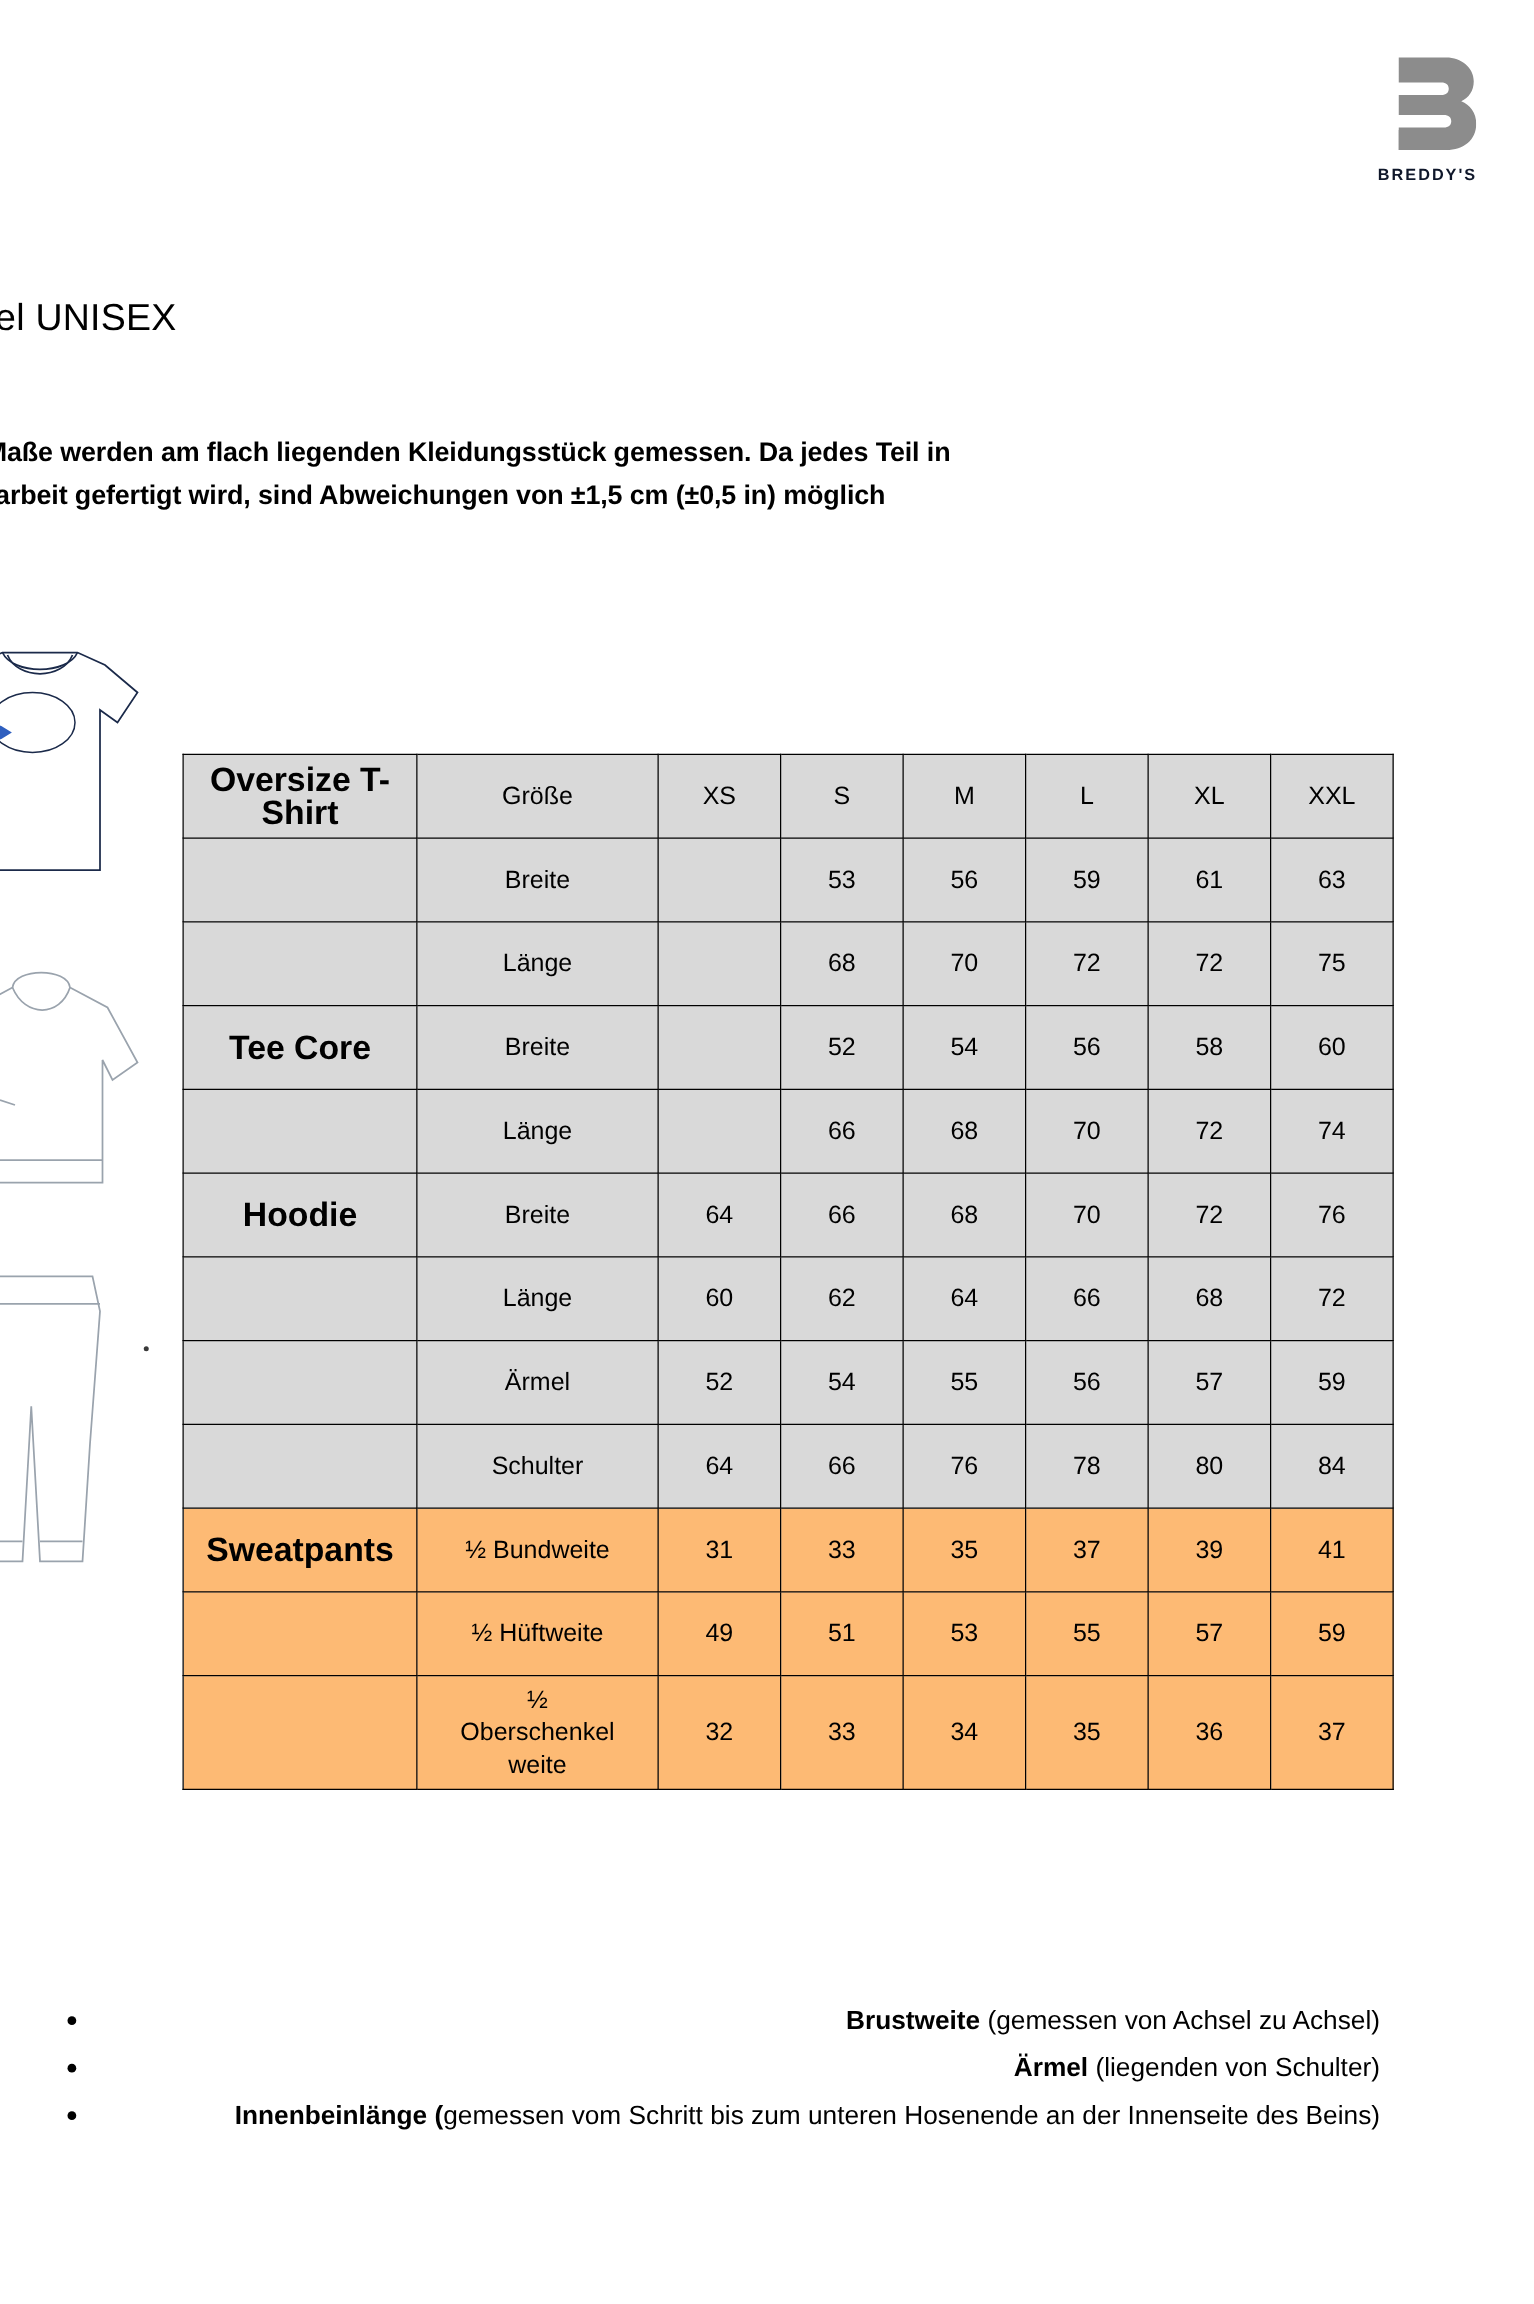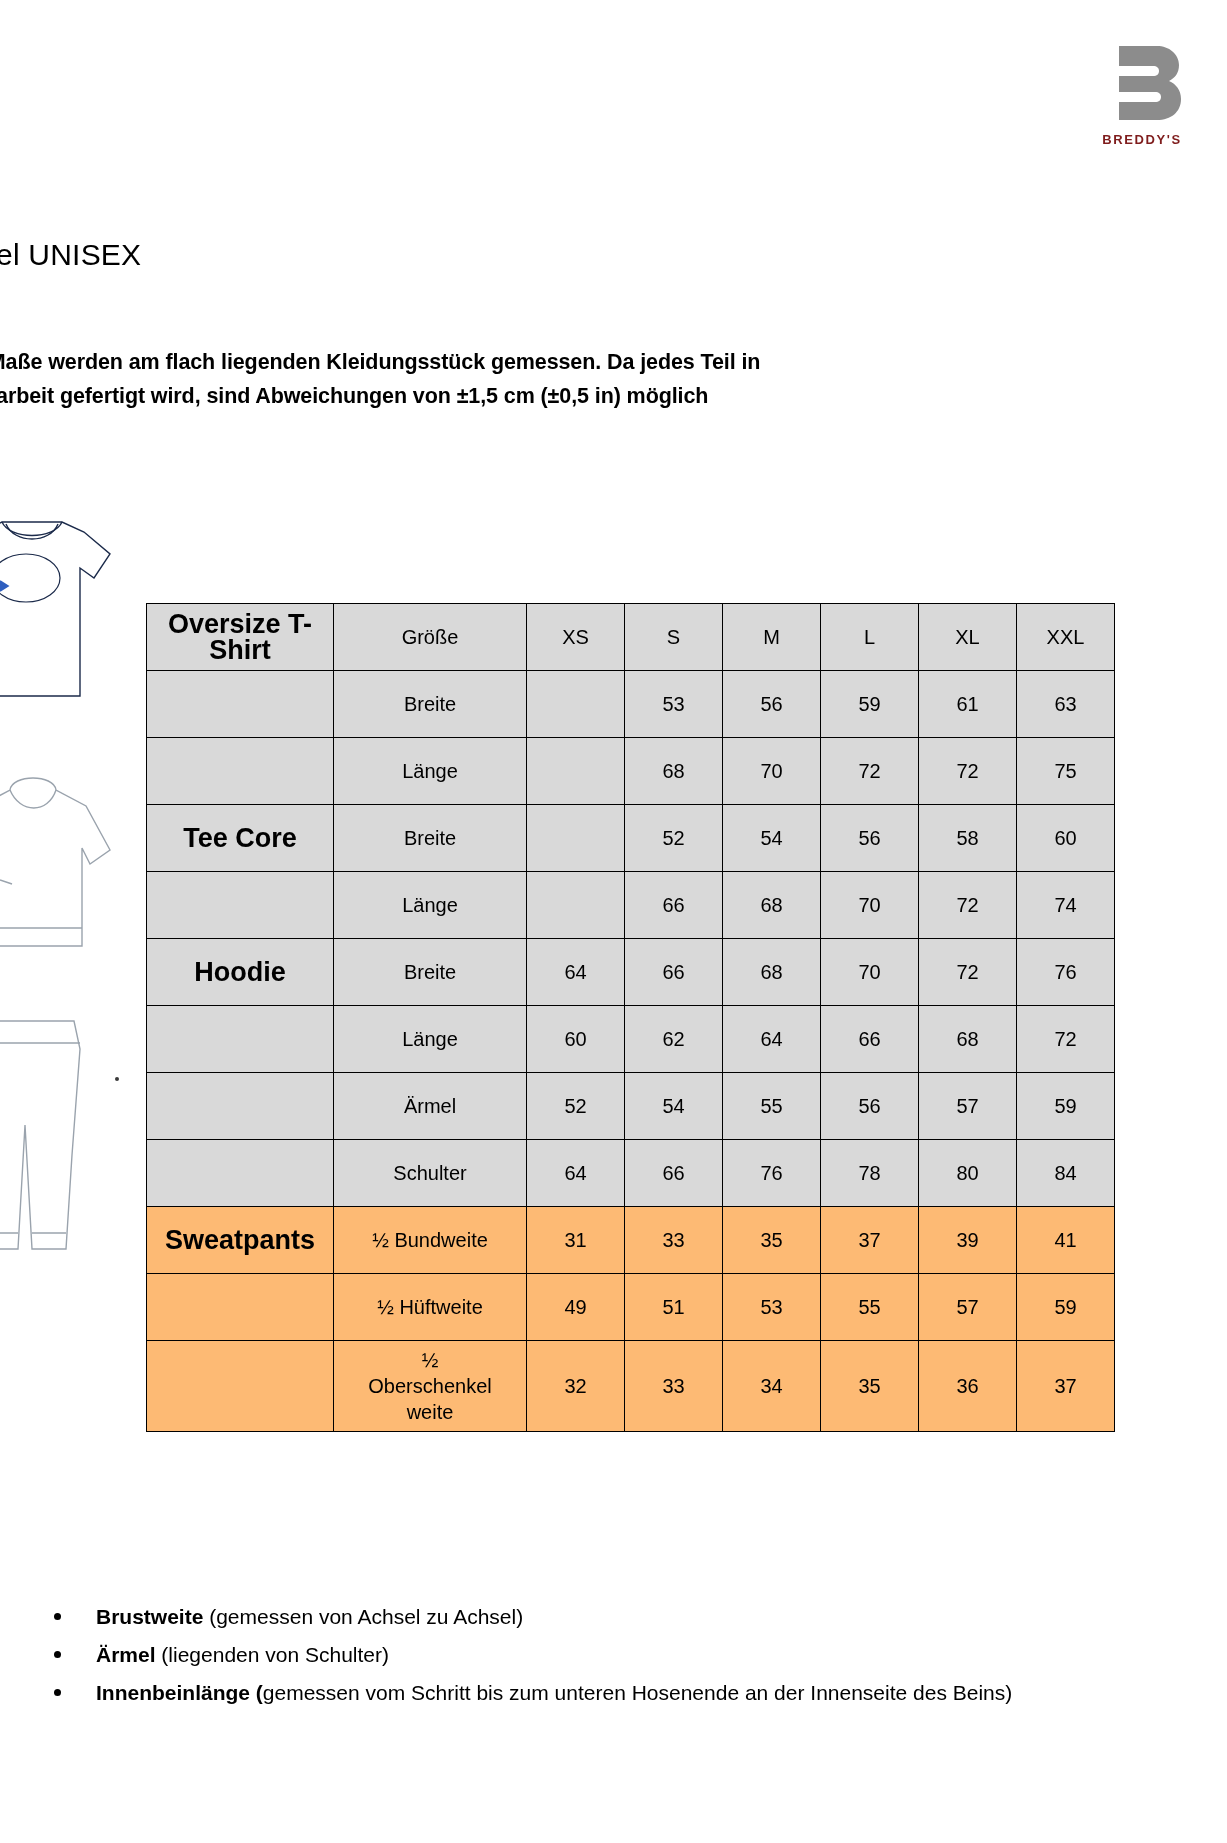--- a/index.html
+++ b/index.html
@@ -28,21 +28,21 @@
   #logo-mark {
     width: 78px;
     height: 86px;
     margin: 0 auto;
     display: block;
   }
   #logo-wordmark {
     font-size: 13px;
     font-weight: bold;
     letter-spacing: 1.6px;
-    color: #7f1d1d;
+    color: #0f172a;
     margin-top: 3px;
     line-height: 1;
   }
 
   
   #page-title {
     position: absolute;
     left: -36px;
     top: 238px;
     font-size: 30px;
@@ -119,20 +119,21 @@
     margin: 0;
     padding: 0 0 0 44px;
     list-style: none;
     font-size: 21px;
     line-height: 33px;
   }
   #measure-list li {
     position: relative;
     margin-bottom: 5px;
     padding-left: 42px;
+    text-align: right;
   }
   #measure-list li::before {
     content: "";
     position: absolute;
     left: 0;
     top: 13px;
     width: 7px;
     height: 7px;
     background: #000;
     border-radius: 50%;

